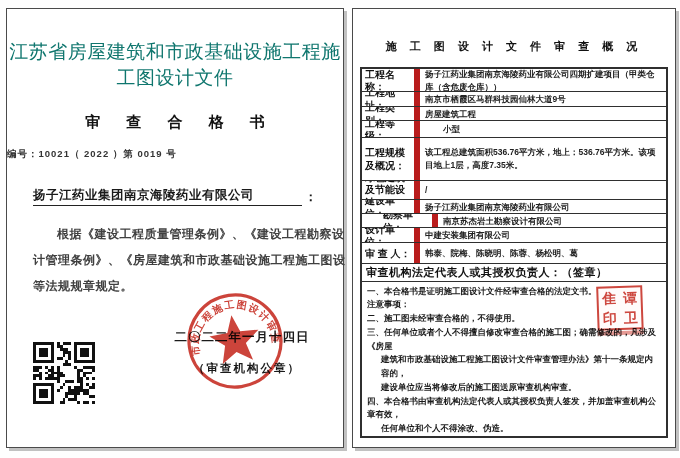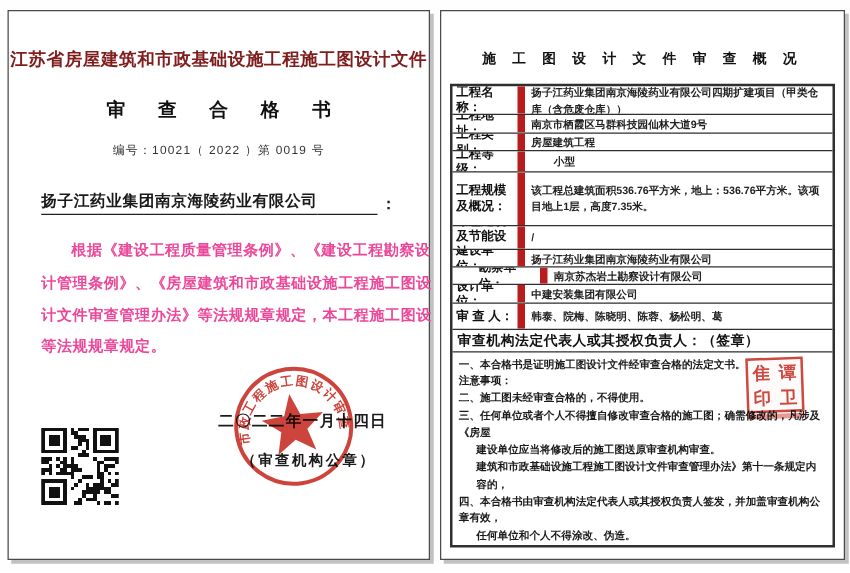--- a/index.html
+++ b/index.html
@@ -6,33 +6,33 @@
   html,body { width:680px; height:458px; background:#ffffff; overflow:hidden;
               font-family:"Liberation Sans","DejaVu Sans",sans-serif; color:#222; }
   .canvas { position:relative; width:680px; height:458px; background:#fefefe; }
 
   .page { position:absolute; top:8px; height:440px; background:#fff;
           border:1px solid #4a4a4a; box-shadow:3px 3px 0 rgba(120,120,120,.45); }
   .page-left  { left:6px;  width:338px; }
   .page-right { left:352px; width:324px; }
 
   
-  .cert-header { margin-top:30px; text-align:center; font-weight:bold;
-                 font-size:14px; letter-spacing:.5px; color:#7f1d1d; }
+  .cert-header { margin-top:30px; text-align:center; font-weight:normal;
+                 font-size:19px; letter-spacing:.5px; color:#0f766e; }
   .cert-title  { margin-top:22px; text-align:center; font-weight:bold;
                  font-size:15px; letter-spacing:11px; text-indent:11px; color:#111; }
-  .cert-number { margin-top:16px; text-align:center; font-size:9.5px;
-                 letter-spacing:1px; color:#333; font-weight:normal; }
+  .cert-number { margin-top:16px; text-align:left; font-size:9.5px;
+                 letter-spacing:1px; color:#333; font-weight:bold; }
   .addressee-line { display:flex; align-items:flex-end; margin:26px 26px 0 26px;
                     font-size:12.5px; font-weight:bold; color:#1a1a1a; }
   .addressee-name { border-bottom:1.5px solid #222; padding-bottom:1px; letter-spacing:.5px; }
   .addressee-fill { flex:1; border-bottom:1.5px solid #222; height:14px; }
   .addressee-colon { padding-left:3px; }
   .cert-body { margin:16px 26px 13px 26px; font-size:12px; font-weight:600;
-               line-height:2.15; color:#ec4899; letter-spacing:.5px; }
+               line-height:2.15; color:#404040; letter-spacing:.5px; }
   .cert-body .line { white-space:nowrap; }
   .cert-body .indent { text-indent:2em; }
 
   .qr { position:absolute; left:26px; top:333px; width:62px; height:62px; }
   .date-line { position:absolute; left:150px; top:320px; width:170px;
                text-align:center; font-size:12.5px; font-weight:bold; color:#1a1a1a;
                letter-spacing:1px; }
   .seal-caption { position:absolute; left:160px; top:352px; width:160px;
                   text-align:center; font-size:11.5px; font-weight:bold;
                   color:#1a1a1a; letter-spacing:2px; }
@@ -85,21 +85,20 @@
 
     <div class="addressee-line">
       <span class="addressee-name">扬子江药业集团南京海陵药业有限公司</span>
       <span class="addressee-fill"></span>
       <span class="addressee-colon">：</span>
     </div>
 
     <div class="cert-body">
       <div class="line indent">根据《建设工程质量管理条例》、《建设工程勘察设</div>
       <div class="line">计管理条例》、《房屋建筑和市政基础设施工程施工图设</div>
-      <div class="line">计文件审查管理办法》等法规规章规定，本工程施工图设</div>
       <div class="line">等法规规章规定。</div>
     </div>
 
     <div class="date-line">二〇二二年一月十四日</div>
     <div class="seal-caption">（审查机构公章）</div>
 
     <svg class="round-seal" viewBox="0 0 100 100">
       <circle cx="50" cy="50" r="46" fill="none" stroke="#c8342a" stroke-width="3.2"></circle>
       <polygon fill="#c8342a" points="50,24 56.5,41.1 74.7,42 60.5,53.4 65.3,71 50,61 34.7,71 39.5,53.4 25.3,42 43.5,41.1"></polygon>
       <defs>
@@ -284,22 +283,22 @@
       <div class="t-row h-reviewer">
         <div class="t-label">审 查 人：</div>
         <div class="t-value">韩泰、院梅、陈晓明、陈蓉、杨松明、葛</div>
       </div>
       <div class="t-full">审查机构法定代表人或其授权负责人：（签章）</div>
       <div class="t-notes">
         <div>一、本合格书是证明施工图设计文件经审查合格的法定文书。</div>
         <div>注意事项：</div>
         <div>二、施工图未经审查合格的，不得使用。</div>
         <div>三、任何单位或者个人不得擅自修改审查合格的施工图；确需修改的，凡涉及《房屋</div>
+        <div class="n-indent">建筑和市政基础设施工程施工图设计文件审查管理办法》第十一条规定内容的，</div>
         <div class="n-indent">建设单位应当将修改后的施工图送原审查机构审查。</div>
-        <div class="n-indent">建筑和市政基础设施工程施工图设计文件审查管理办法》第十一条规定内容的，</div>
         <div>四、本合格书由审查机构法定代表人或其授权负责人签发，并加盖审查机构公章有效，</div>
         <div class="n-indent">任何单位和个人不得涂改、伪造。</div>
       </div>
     </div>
 
     <div class="square-seal">
       <div class="box">
         <span class="ch">隹</span>
         <span class="ch">谭</span>
         <span class="ch">印</span>

